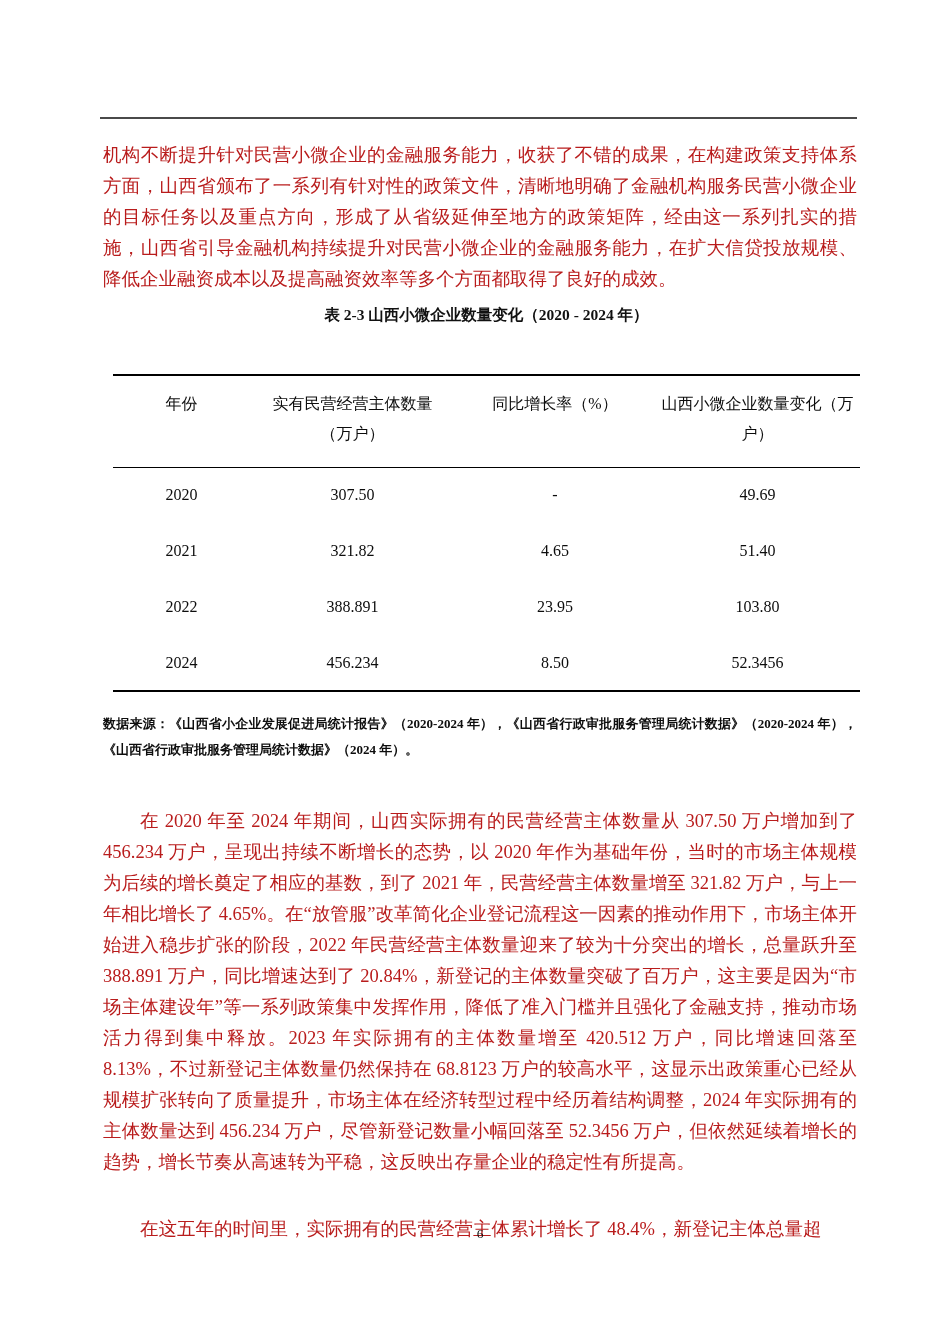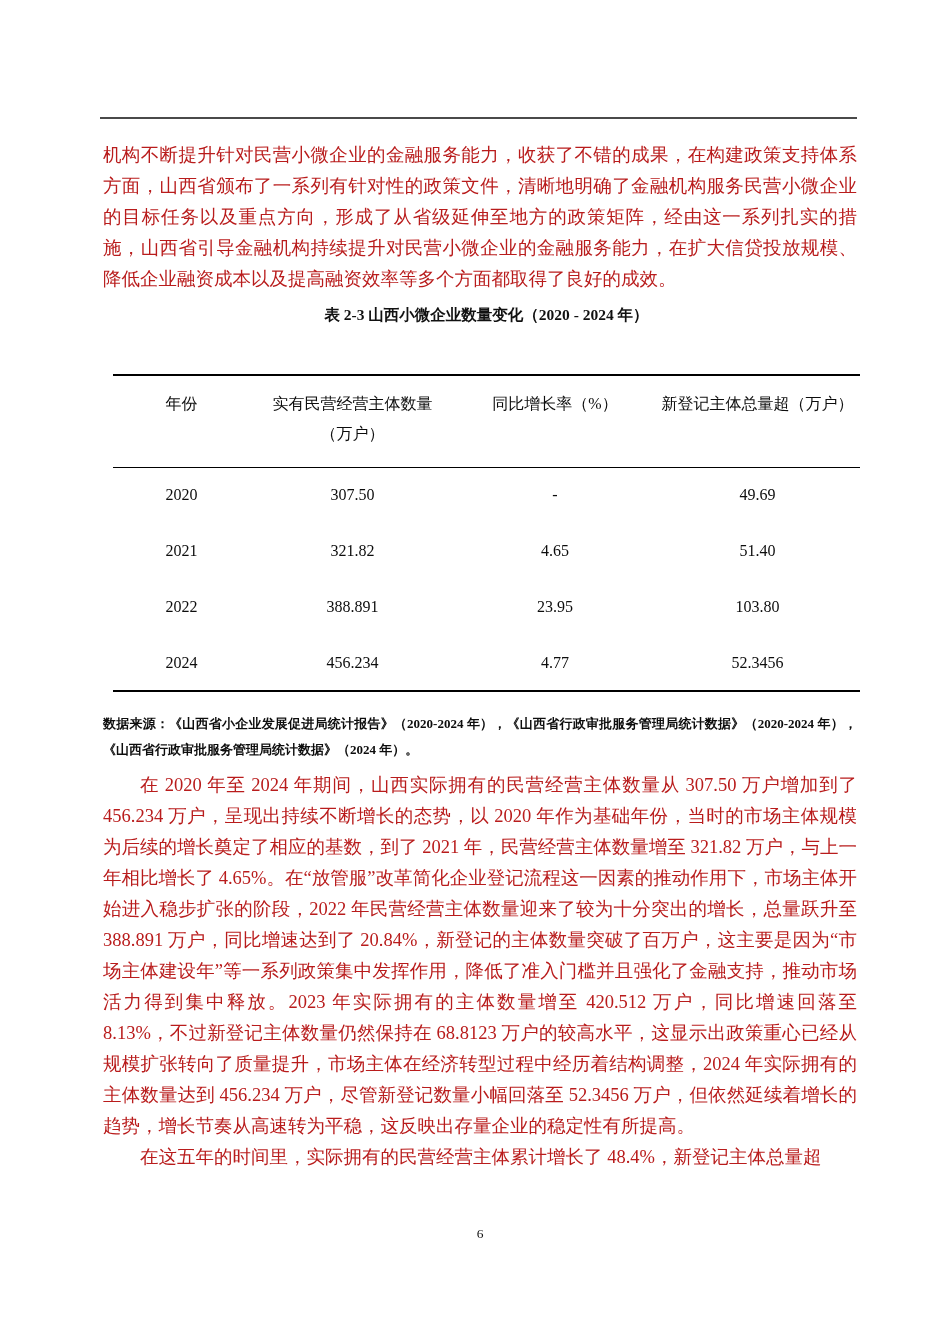--- a/index.html
+++ b/index.html
@@ -28,21 +28,21 @@
     font-size: 18.5px; line-height: 31px;
     text-align: justify; color: #b91c1c;
   }
   .para-first {
     position: absolute; top: 140px; left: 103px; width: 754px;
     text-indent: 0;
   }
   .body-flow {
     position: absolute; top: 770px; left: 103px; width: 754px;
   }
-  .body-flow .para { text-indent: 2em; }
+  .body-flow .para { text-indent: 2em; margin-top: 36px; }
 
   
   .table-title {
     position: absolute; top: 304px; left: 113px; width: 747px;
     text-align: center; font-weight: bold; font-size: 15.5px;
     line-height: 22px; white-space: nowrap;
   }
   .doc-table {
     position: absolute; top: 330px; left: 113px; width: 747px;
     border-collapse: collapse; table-layout: fixed;
@@ -93,21 +93,21 @@
         <col class="c1">
         <col class="c2">
         <col class="c3">
         <col class="c4">
       </colgroup>
     <thead>
       <tr>
         <th>年份</th>
         <th class="pad-lg">实有民营经营主体数量（万户）</th>
         <th>同比增长率（%）</th>
-        <th class="pad-sm">新登记主体总量超（万户）</th>
+        <th class="pad-sm">山西小微企业数量变化（万户）</th>
       </tr>
     </thead>
     <tbody>
       <tr>
         <td>2020</td>
         <td>307.50</td>
         <td>-</td>
         <td>49.69</td>
       </tr>
       <tr>
@@ -118,21 +118,21 @@
       </tr>
       <tr>
         <td>2022</td>
         <td>388.891</td>
         <td>23.95</td>
         <td>103.80</td>
       </tr>
       <tr>
         <td>2024</td>
         <td>456.234</td>
-        <td>4.77</td>
+        <td>8.50</td>
         <td>52.3456</td>
       </tr>
     </tbody>
   </table>
 
   <div class="source-note">数据来源：《山西省小企业发展促进局统计报告》（2020-2024 年），《山西省行政审批服务管理局统计数据》（2020-2024 年），《山西省行政审批服务管理局统计数据》（2024 年）。</div>
 
   <div class="body-flow">
     <p class="para">在 2020 年至 2024 年期间，山西实际拥有的民营经营主体数量从 307.50 万户增加到了 456.234 万户，呈现出持续不断增长的态势，以 2020 年作为基础年份，当时的市场主体规模为后续的增长奠定了相应的基数，到了 2021 年，民营经营主体数量增至 321.82 万户，与上一年相比增长了 4.65%。在“放管服”改革简化企业登记流程这一因素的推动作用下，市场主体开始进入稳步扩张的阶段，2022 年民营经营主体数量迎来了较为十分突出的增长，总量跃升至 388.891 万户，同比增速达到了 20.84%，新登记的主体数量突破了百万户，这主要是因为“市场主体建设年”等一系列政策集中发挥作用，降低了准入门槛并且强化了金融支持，推动市场活力得到集中释放。2023 年实际拥有的主体数量增至 420.512 万户，同比增速回落至 8.13%，不过新登记主体数量仍然保持在 68.8123 万户的较高水平，这显示出政策重心已经从规模扩张转向了质量提升，市场主体在经济转型过程中经历着结构调整，2024 年实际拥有的主体数量达到 456.234 万户，尽管新登记数量小幅回落至 52.3456 万户，但依然延续着增长的趋势，增长节奏从高速转为平稳，这反映出存量企业的稳定性有所提高。</p>
     <p class="para">在这五年的时间里，实际拥有的民营经营主体累计增长了 48.4%，新登记主体总量超</p>

